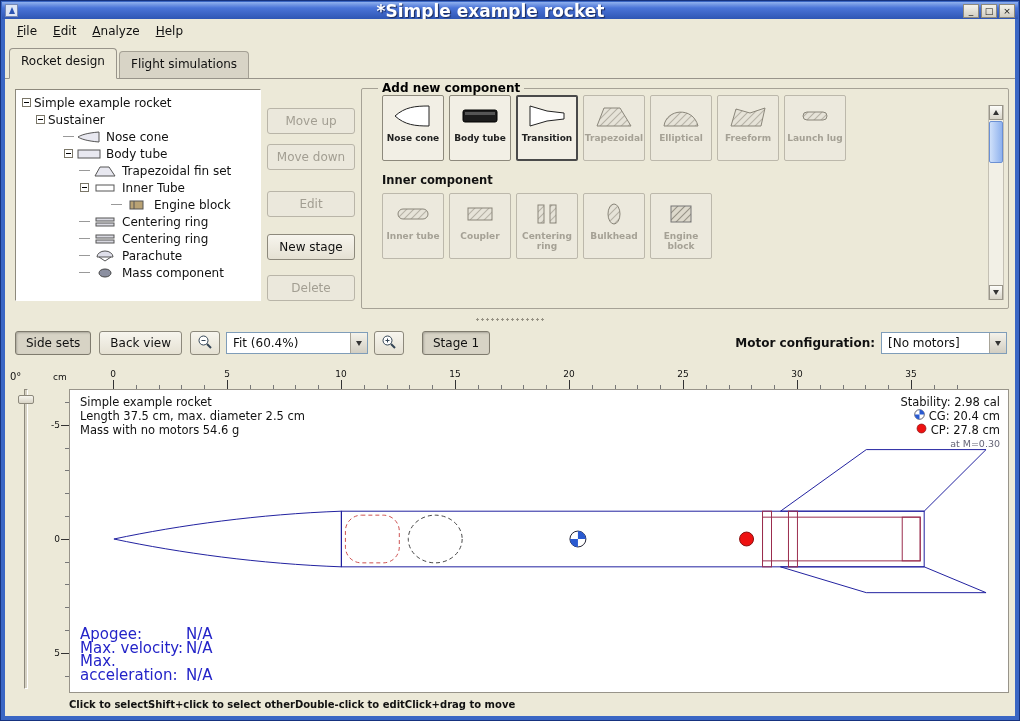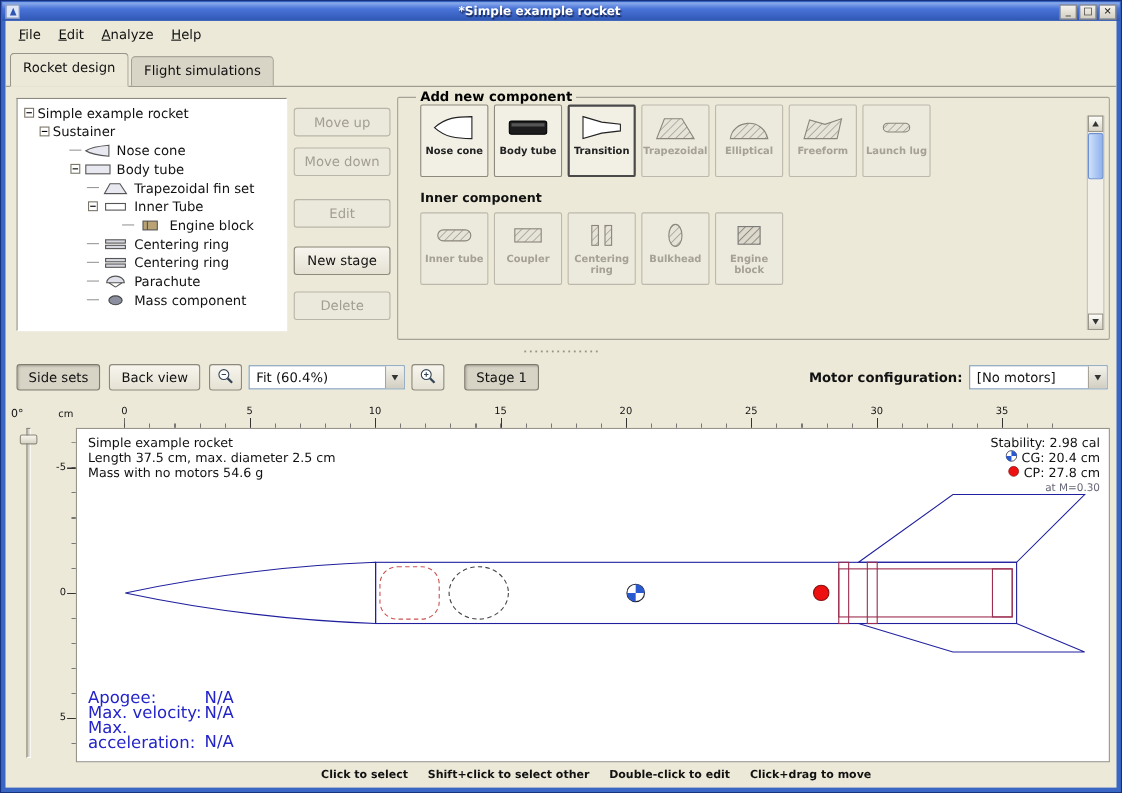--- a/index.html
+++ b/index.html
@@ -3,21 +3,21 @@
 <meta charset="utf-8">
 <style>
   * { box-sizing: border-box; }
   body { margin:0; width:1020px; height:721px; font-family:"DejaVu Sans","Liberation Sans",sans-serif; background:#fff; }
   .window { position:relative; width:1020px; height:721px; background:#3a66c4; border:1px solid #16327e; }
   .titlebar { position:absolute; top:1px; left:1px; right:1px; height:17px;
     background:linear-gradient(180deg,#90b1ee 0%,#4a74d8 35%,#2e56b4 100%);
     display:flex; align-items:center; padding:0 3px; }
   .app-icon { width:13px; height:13px; background:#dfe6f5; border:1px solid #7688b4; display:inline-flex; align-items:center; justify-content:center; }
   .app-icon i { width:0; height:0; border-left:3px solid transparent; border-right:3px solid transparent; border-bottom:7px solid #2e56b4; }
-  .title-text { flex:1; text-align:center; color:#fff; font-size:11px; font-weight:bold; text-shadow:1px 1px 1px #1a2a5a; }
+  .title-text { flex:1; text-align:center; color:#fff; font-size:17px; font-weight:bold; text-shadow:1px 1px 1px #1a2a5a; }
   .win-buttons { display:flex; gap:2px; }
   .win-btn { width:16px; height:14px; font-size:9px; line-height:10px; padding:0;
     background:linear-gradient(180deg,#f4f2ea,#d2cec2); border:1px solid #8d897c; color:#111; font-family:inherit; }
   .content { position:absolute; top:18px; left:4px; right:4px; bottom:4px; background:#ece9d8; overflow:hidden; }
 
   
   .menubar { position:absolute; top:0; left:0; right:0; height:24px; display:flex; align-items:center; padding-left:4px; }
   .menu-item { display:inline-block; padding:3px 8px; font-size:12px; color:#111; }
   .menu-item::first-letter { text-decoration:underline; }
 
@@ -37,21 +37,21 @@
   .expander { width:9px; height:9px; border:1px solid #7a7668; background:#fff; position:relative; flex:none; }
   .expander::after { content:""; position:absolute; left:1px; right:1px; top:3px; height:1px; background:#000; }
   .ticon { width:26px; flex:none; display:flex; justify-content:center; margin:0 3px 0 1px; }
   .tlabel { padding-left:1px; }
   .d0 { padding-left:2px; } .d1 { padding-left:16px; } .d2 { padding-left:44px; } .d3 { padding-left:60px; } .d4 { padding-left:92px; }
 
   .action-col { position:absolute; left:262px; top:10px; width:88px; }
   .act-btn { display:block; width:88px; height:26px; font-size:12px; font-family:inherit;
     background:linear-gradient(180deg,#f7f5ee,#e5e1d3); border:1px solid #8d897c; border-radius:3px; color:#111; }
   .act-btn.disabled { color:#a29e92; background:#ebe8dc; border-color:#b9b5a8; }
-  .m-up { margin-top:9px; } .m-down { margin-top:10px; } .m-edit { margin-top:21px; } .m-new { margin-top:17px; } .m-del { margin-top:15px; }
+  .m-up { margin-top:19px; } .m-down { margin-top:10px; } .m-edit { margin-top:21px; } .m-new { margin-top:17px; } .m-del { margin-top:15px; }
 
   .add-panel { position:absolute; left:356px; top:2px; width:648px; height:228px; margin:0;
     border:1px solid #a6a296; border-radius:2px; padding:0 22px 0 16px; }
   .add-panel legend { font-weight:bold; font-size:12px; padding:0 4px; }
   .section-label { font-weight:bold; font-size:11.5px; margin:4px 0 6px 4px; color:#111; }
   .comp-row { display:flex; gap:5px; margin-left:4px; }
   .comp-btn { width:62px; height:66px; display:flex; flex-direction:column; align-items:center; gap:2px;
     padding:5px 1px 2px; background:#f2efe5; border:1px solid #8d897c; border-radius:2px; font-family:inherit; }
   .comp-btn .cicon { height:30px; display:flex; align-items:center; }
   .comp-btn .clabel { font-size:9px; font-weight:bold; line-height:1.15; text-align:center; color:#222; }
@@ -105,21 +105,21 @@
     background-repeat:no-repeat; }
   .ryl { position:absolute; right:9px; transform:translateY(-50%); font-size:9px; color:#111; }
   .canvas { position:absolute; left:64px; top:26px; width:940px; height:304px; background:#fff; border:1px solid #98948a; }
   .canvas svg.rocket { position:absolute; inset:0; width:100%; height:100%; }
   .info-block { position:absolute; left:10px; top:5px; font-size:11.5px; color:#111; line-height:14px; }
   .stab-block { position:absolute; right:8px; top:5px; font-size:11.5px; color:#111; line-height:14px; text-align:right; }
   .stab-block .row { display:flex; justify-content:flex-end; align-items:center; gap:4px; }
   .stab-block .mach { font-size:9.5px; color:#667; }
   .flight-block { position:absolute; left:10px; bottom:10px; font-size:15px; color:#2424c8; line-height:13.5px; }
   .flight-block .lbl { display:inline-block; width:106px; }
-  .status-hints { position:absolute; top:336px; left:0; right:0; display:flex; gap:18px; padding-left:64px; font-size:10px; font-weight:bold; color:#111;justify-content:center; }
+  .status-hints { position:absolute; top:336px; left:0; right:0; display:flex; padding-left:64px; font-size:10px; font-weight:bold; color:#111; }
 </style>
 </head>
 <body>
 
 <svg width="0" height="0" style="position:absolute">
   <defs>
     <pattern id="hatch" width="5" height="5" patternUnits="userSpaceOnUse" patternTransform="rotate(45)">
       <rect width="5" height="5" fill="#e6e3d8"></rect>
       <line x1="0" y1="0" x2="0" y2="5" stroke="#aaa69a" stroke-width="1.6"></line>
     </pattern>

